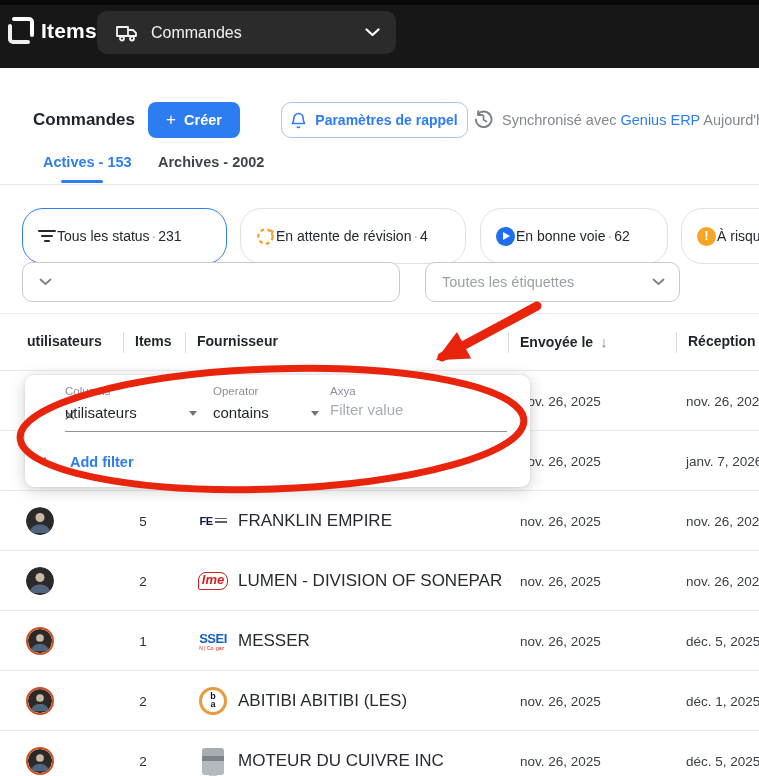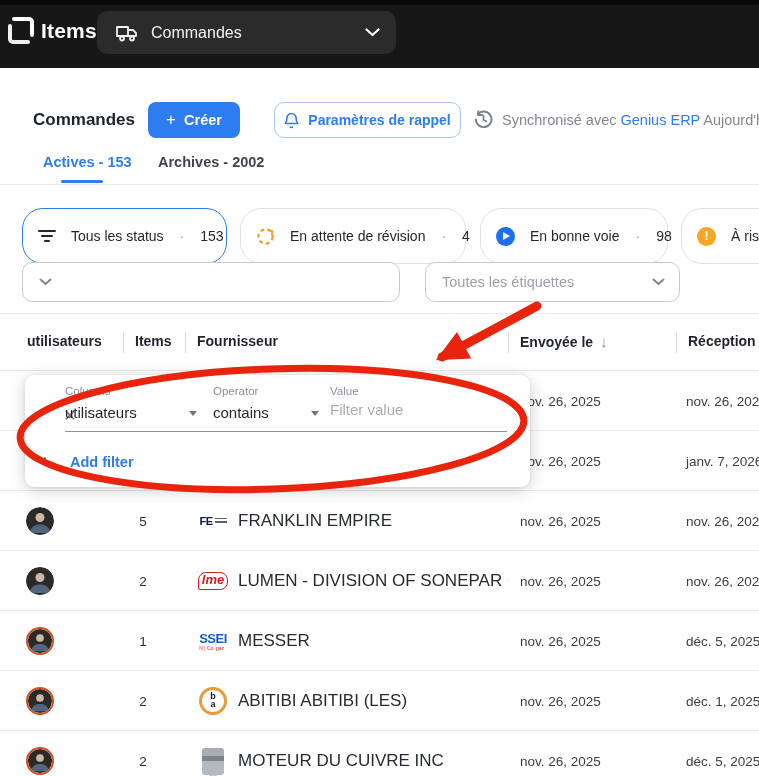--- a/index.html
+++ b/index.html
@@ -13,33 +13,33 @@
   .brand { position:absolute; left:8px; top:17px; display:flex; align-items:center; gap:7px; color:#fff; }
   .brand-text { font-size:21px; font-weight:700; letter-spacing:0.2px; }
   .switcher { position:absolute; left:97px; top:11px; width:299px; height:43px; background:#2b2b2b; border-radius:10px; display:flex; align-items:center; padding:0 16px 0 18px; color:#f2f2f2; }
   .switcher-label { font-size:16px; margin-left:12px; }
   .switcher-chevron { margin-left:auto; }
 
   
   .page-title { position:absolute; left:33px; top:110px; font-size:17px; font-weight:600; color:#1d222c; }
   .btn-create { position:absolute; left:148px; top:102px; width:92px; height:36px; background:#2e7df0; border:none; border-radius:8px; color:#fff; font-size:14.5px; font-weight:600; font-family:inherit; display:flex; align-items:center; justify-content:center; gap:8px; cursor:pointer; }
   .btn-create .plus { font-size:17px; font-weight:500; }
-  .btn-reminder { position:absolute; left:274px; top:102px; width:187px; height:36px; background:#fff; border:1px solid #a5c6f7; border-radius:10px; color:#2e7df0; font-size:14px; font-weight:600; font-family:inherit; display:flex; align-items:center; justify-content:center; gap:9px; cursor:pointer; }
+  .btn-reminder { position:absolute; left:281px; top:102px; width:187px; height:36px; background:#fff; border:1px solid #a5c6f7; border-radius:10px; color:#2e7df0; font-size:14px; font-weight:600; font-family:inherit; display:flex; align-items:center; justify-content:center; gap:9px; cursor:pointer; }
   .sync { position:absolute; left:474px; top:110px; display:flex; align-items:center; gap:9px; font-size:14.5px; color:#83888f; white-space:nowrap; }
   .sync a { color:#2e7df0; text-decoration:none; }
 
   
   .tab { position:absolute; top:154px; font-size:14.5px; font-weight:600; cursor:pointer; }
   .tab-active { left:43px; color:#2e7df0; }
   .tab-archived { left:158px; color:#40454d; }
   .tab-indicator { position:absolute; left:61px; top:180px; width:42px; height:3px; background:#2e7df0; border-radius:2px; }
   .tabs-divider { position:absolute; left:0; top:184px; width:759px; height:1px; background:#e7e9ec; }
 
   
-  .chip { position:absolute; top:208px; height:56px; background:#fff; border:1px solid #dfe1e5; border-radius:21px; display:flex; align-items:center; padding:0 15px; gap:15px; font-size:14px; color:#23272f; cursor:pointer; white-space:nowrap; }
+  .chip { position:absolute; top:208px; height:56px; background:#fff; border:1px solid #dfe1e5; border-radius:21px; display:flex; align-items:center; padding:0 15px; gap:1px; font-size:14px; color:#23272f; cursor:pointer; white-space:nowrap; }
   .chip .dot { color:#9ba0a8; margin:0 1px; }
   .chip-selected { border:1px solid #2e7df0; }
   .chip1 { left:22px; width:205px; }
   .chip2 { left:240px; width:226px; }
   .chip3 { left:480px; width:188px; }
   .chip4 { left:681px; width:120px; }
   .icon-play { width:19px; height:19px; border-radius:50%; background:#1e6ef0; display:flex; align-items:center; justify-content:center; flex:0 0 19px; }
   .icon-play:before { content:""; display:block; margin-left:2px; border-left:7px solid #fff; border-top:4.5px solid transparent; border-bottom:4.5px solid transparent; }
   .icon-warn { width:19px; height:19px; border-radius:50%; background:#f5a623; color:#fff; font-size:12px; font-weight:700; display:flex; align-items:center; justify-content:center; flex:0 0 19px; }
 
@@ -171,38 +171,38 @@
   <div class="tabs-divider"></div>
 
   <div class="chip chip1 chip-selected">
     <span style="display:flex">
       <svg width="18" height="14" viewBox="0 0 18 14">
           <path d="M1 2 h16 M4 7 h10 M7 12 h4" stroke="#23272f" stroke-width="2" stroke-linecap="round"></path>
         </svg>
     </span>
     <span>Tous les status</span>
     <span class="dot">·</span>
-    <span>153</span>
+    <span>231</span>
   </div>
   <div class="chip chip2">
     <span style="display:flex">
       <svg width="19" height="19" viewBox="0 0 20 20">
           <circle cx="10" cy="10" r="7.5" fill="none" stroke="#f59e2d" stroke-width="2.4" stroke-dasharray="4 3.4"></circle>
           <path d="M14.8 3.6 l2.8 1 -1 2.8" fill="none" stroke="#f59e2d" stroke-width="2" stroke-linecap="round" stroke-linejoin="round"></path>
         </svg>
     </span>
     <span>En attente de révision</span>
     <span class="dot">·</span>
     <span>4</span>
   </div>
   <div class="chip chip3">
     <span class="icon-play"></span>
     <span>En bonne voie</span>
     <span class="dot">·</span>
-    <span>98</span>
+    <span>62</span>
   </div>
   <div class="chip chip4">
     <span class="icon-warn">!</span>
     <span>À risque</span>
   </div>
 
   <div class="select select1">
     <span style="display:flex">
       <svg width="13" height="8" viewBox="0 0 13 8">
           <path d="M1.5 1.5 L6.5 6 L11.5 1.5" fill="none" stroke="#7d828a" stroke-width="1.8" stroke-linecap="round" stroke-linejoin="round"></path>
@@ -344,21 +344,21 @@
     </div>
 
   <div class="popup">
     <button class="popup-close">✕</button>
     <div class="f-label f-col-label">Columns</div>
     <div class="f-value f-col-value">utilisateurs</div>
     <div class="sel-arrow arr1"></div>
     <div class="f-label f-op-label">Operator</div>
     <div class="f-value f-op-value">contains</div>
     <div class="sel-arrow arr2"></div>
-    <div class="f-label f-val-label">Value</div>
+    <div class="f-label f-val-label">Axya</div>
     <input class="f-input" placeholder="Filter value" style="">
     <div class="f-underline"></div>
     <button class="add-filter">
       <span class="plus">+</span>
       <span>Add filter</span>
     </button>
   </div>
 
   <svg class="annotation" width="759" height="776" viewBox="0 0 759 776">
     <defs>

